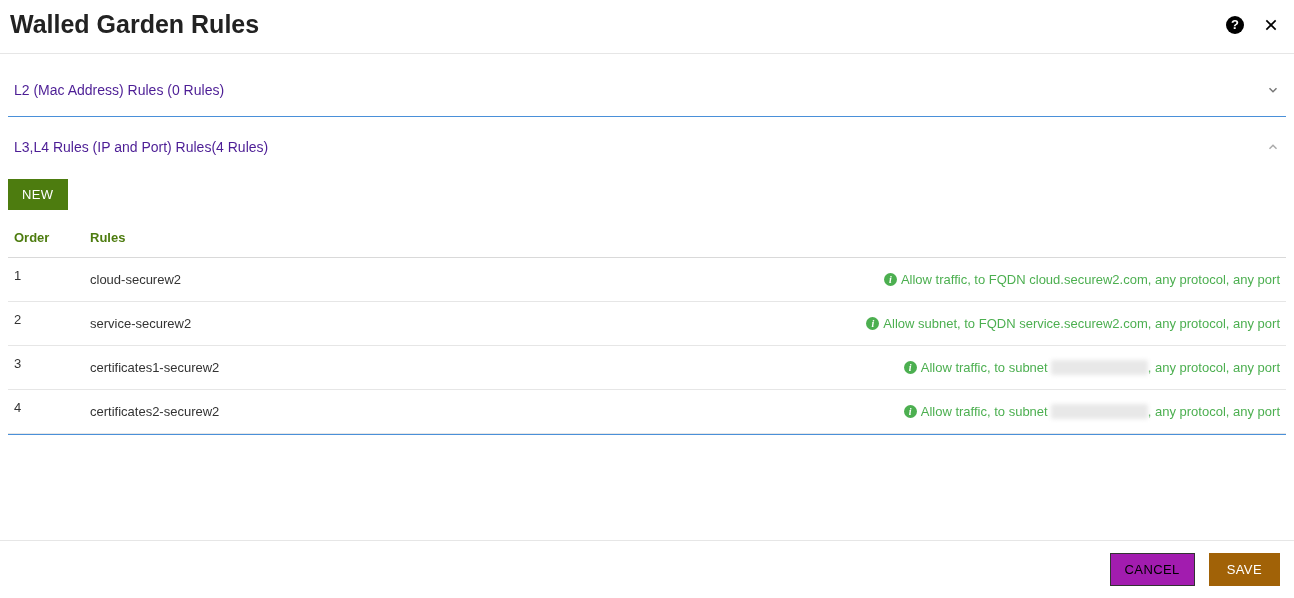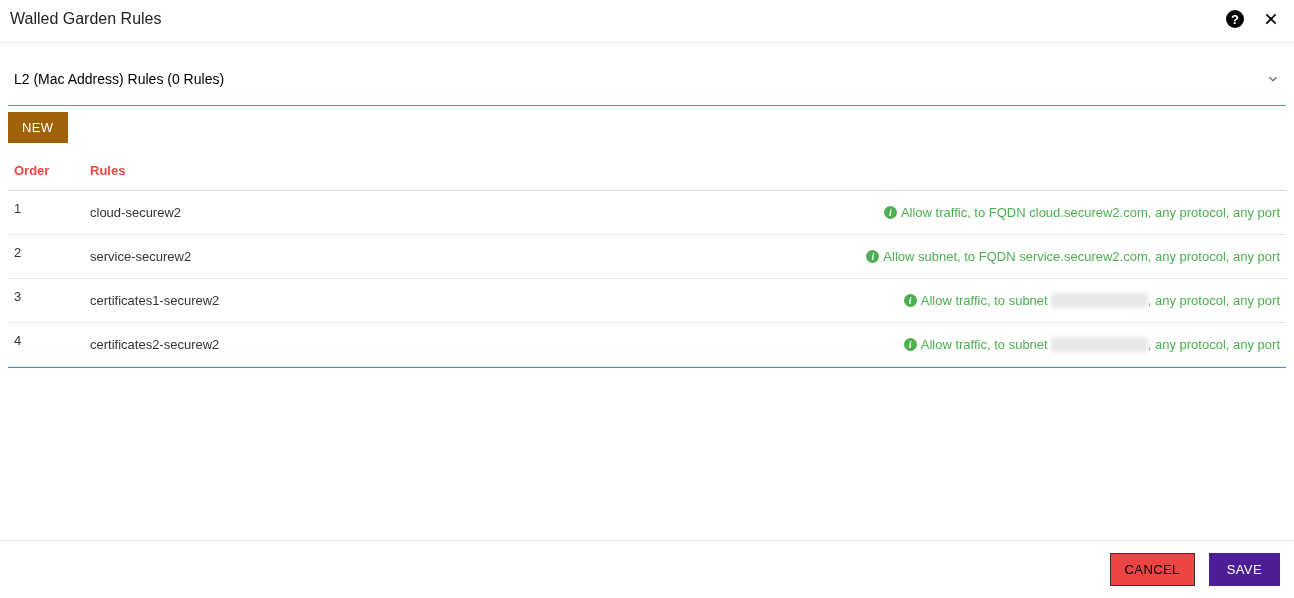--- a/index.html
+++ b/index.html
@@ -15,22 +15,22 @@
       position: relative;
     }
     .header {
       display: flex;
       justify-content: space-between;
       align-items: center;
       padding: 10px 14px 14px 10px;
       border-bottom: 1px solid #e6e6e6;
     }
     .header-title {
-      font-size: 16px;
-      font-weight: 400;
+      font-size: 25px;
+      font-weight: 700;
       color: #222;
       text-align: center;
     }
     .header-actions {
       display: flex;
       align-items: center;
       gap: 18px;
     }
     .help-icon {
       width: 18px;
@@ -69,38 +69,38 @@
       justify-content: space-between;
       align-items: center;
       padding: 22px 6px 18px 6px;
       cursor: pointer;
     }
     .section-header.first {
       padding-top: 28px;
     }
     .section-title {
       font-size: 14px;
-      color: #000000;
+      color: #4c1d95;
     }
     .chevron {
       width: 14px;
       height: 14px;
       display: flex;
       align-items: center;
       justify-content: center;
     }
     .chevron svg {
       width: 14px;
       height: 14px;
     }
     .section-body {
       padding: 0;
     }
     .new-btn {
-      background: #a16207;
+      background: #4d7c0f;
       color: #fff;
       border: none;
       padding: 8px 14px;
       font-size: 13px;
       font-weight: 500;
       letter-spacing: 0.4px;
       cursor: pointer;
       margin: 6px 16px 10px 0;
     }
     .table {
@@ -108,21 +108,21 @@
       border-collapse: collapse;
     }
     .table thead tr {
       border-bottom: 1px solid #d9d9d9;
     }
     .table th {
       text-align: left;
       font-size: 13px;
       font-weight: 700;
       padding: 10px 6px 12px 6px;
-      color: #ef4444;
+      color: #4d7c0f;
     }
     .table th.th-order {
       width: 76px;
     }
     .table tbody tr {
       border-bottom: 1px solid #e6e6e6;
     }
     .table td {
       padding: 14px 6px;
       font-size: 13px;
@@ -168,29 +168,29 @@
       bottom: 0;
       left: 0;
       right: 0;
       border-top: 1px solid #e6e6e6;
       padding: 12px 14px;
       display: flex;
       justify-content: flex-end;
       gap: 14px;
     }
     .btn-cancel {
-      background: #ef4444;
+      background: #a21caf;
       border: 1px solid #333;
       padding: 8px 14px;
       font-size: 13px;
       cursor: pointer;
       letter-spacing: 0.4px;
     }
     .btn-save {
-      background: #4c1d95;
+      background: #a16207;
       color: #fff;
       border: none;
       padding: 8px 18px;
       font-size: 13px;
       cursor: pointer;
       letter-spacing: 0.4px;
     }
   </style>
 </head>
 <body>
@@ -215,20 +215,28 @@
       <div class="section-title">L2 (Mac Address) Rules (0 Rules)</div>
       <div class="chevron">
         <svg viewBox="0 0 24 24" fill="none" stroke="#777" stroke-width="2.5">
           <polyline points="6 9 12 15 18 9"></polyline>
         </svg>
       </div>
     </div>
   </div>
 
   <div class="section">
+    <div class="section-header">
+      <div class="section-title">L3,L4 Rules (IP and Port) Rules(4 Rules)</div>
+      <div class="chevron">
+        <svg viewBox="0 0 24 24" fill="none" stroke="#aaa" stroke-width="2.5">
+          <polyline points="6 15 12 9 18 15"></polyline>
+        </svg>
+      </div>
+    </div>
     <div class="section-body">
       <button class="new-btn">NEW</button>
       <table class="table">
         <thead>
           <tr>
             <th class="th-order">Order</th>
             <th>Rules</th>
             <th></th>
           </tr>
         </thead>

